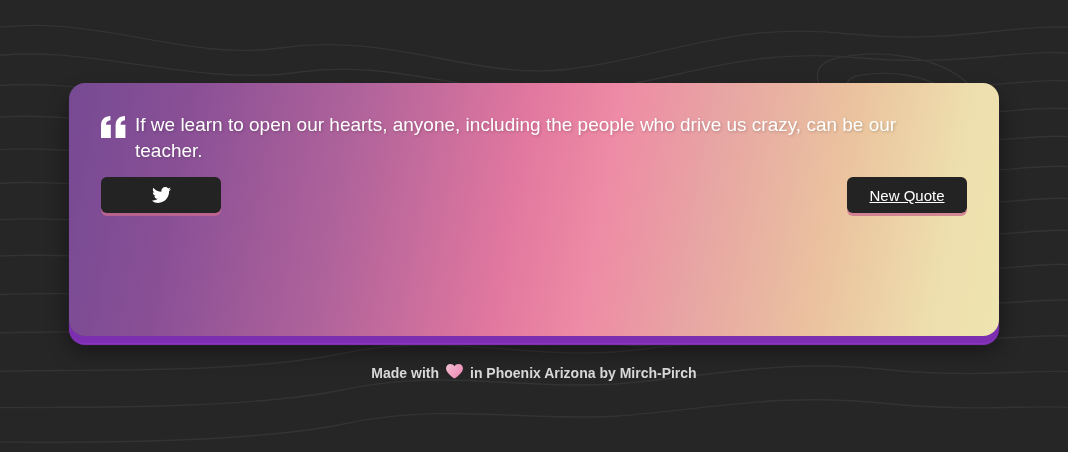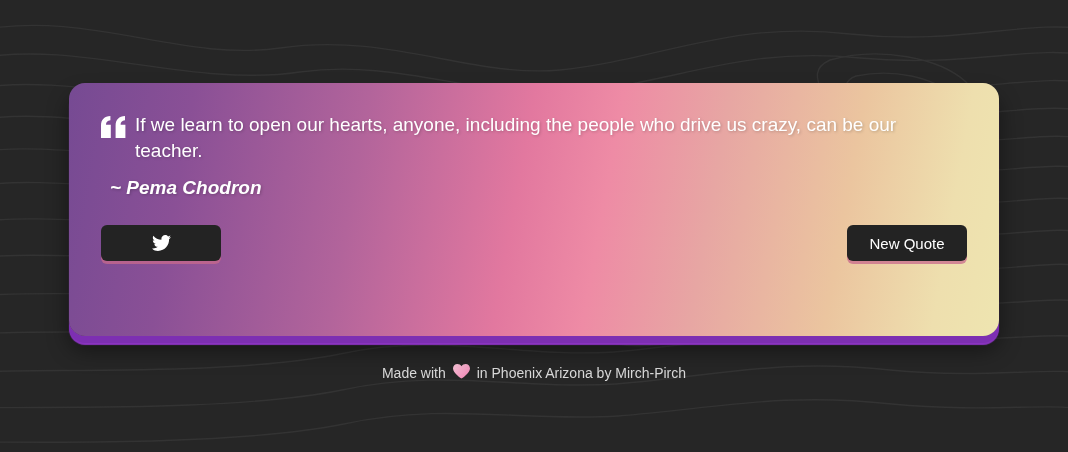--- a/index.html
+++ b/index.html
@@ -134,33 +134,35 @@
 
   .btn-tweet {
     width: 120px;
     height: 36px;
   }
 
   .btn-newquote {
     min-width: 120px;
     height: 36px;
     padding: 0 6px;
+    text-decoration: underline;
   }
 
   .twitter-icon svg { display: block; }
 
   
   .footer {
     margin-top: 28px;
     display: flex;
     align-items: center;
     justify-content: flex-start;
     gap: 7px;
     color: #d9d9d9;
     font-size: 14px;
+    font-weight: bold;
   }
 
   .heart-icon {
     display: inline-block;
     line-height: 1;
     font-size: 16px;
   }
 </style>
 </head>
 <body>
@@ -200,21 +202,20 @@
       <div class="quote-row">
         <span class="quote-mark-icon">
           <svg width="26" height="22" viewBox="0 0 26 22" aria-hidden="true">
             <path d="M0,22 L0,9.5 C0,3.6 3.4,0.4 9.4,0 L9.4,4.3 C6.3,4.8 4.9,6.3 5.0,8.8 L9.8,8.8 L9.8,22 Z
                      M14.6,22 L14.6,9.5 C14.6,3.6 18.0,0.4 24.0,0 L24.0,4.3 C20.9,4.8 19.5,6.3 19.6,8.8 L24.4,8.8 L24.4,22 Z" fill="#ffffff"></path>
           </svg>
         </span>
         <span class="quote-text">If we learn to open our hearts, anyone, including the people who drive us crazy, can be our teacher.</span>
       </div>
 
-      <div class="quote-author">~ Pema Chodron</div>
 
       <div class="card-actions">
 
         <button class="btn btn-tweet">
           <span class="twitter-icon">
             <svg width="19" height="16" viewBox="0 0 24 20" aria-hidden="true">
               <path d="M24,2.4 c-0.9,0.4 -1.8,0.66 -2.8,0.78 c1.0,-0.6 1.78,-1.56 2.14,-2.7
                        c-0.94,0.56 -1.98,0.96 -3.1,1.18 C19.36,0.66 18.1,0 16.7,0
                        c-2.68,0 -4.86,2.18 -4.86,4.86 c0,0.38 0.04,0.76 0.12,1.1
                        C7.92,5.76 4.2,3.76 1.72,0.7 C1.3,1.4 1.06,2.22 1.06,3.1

